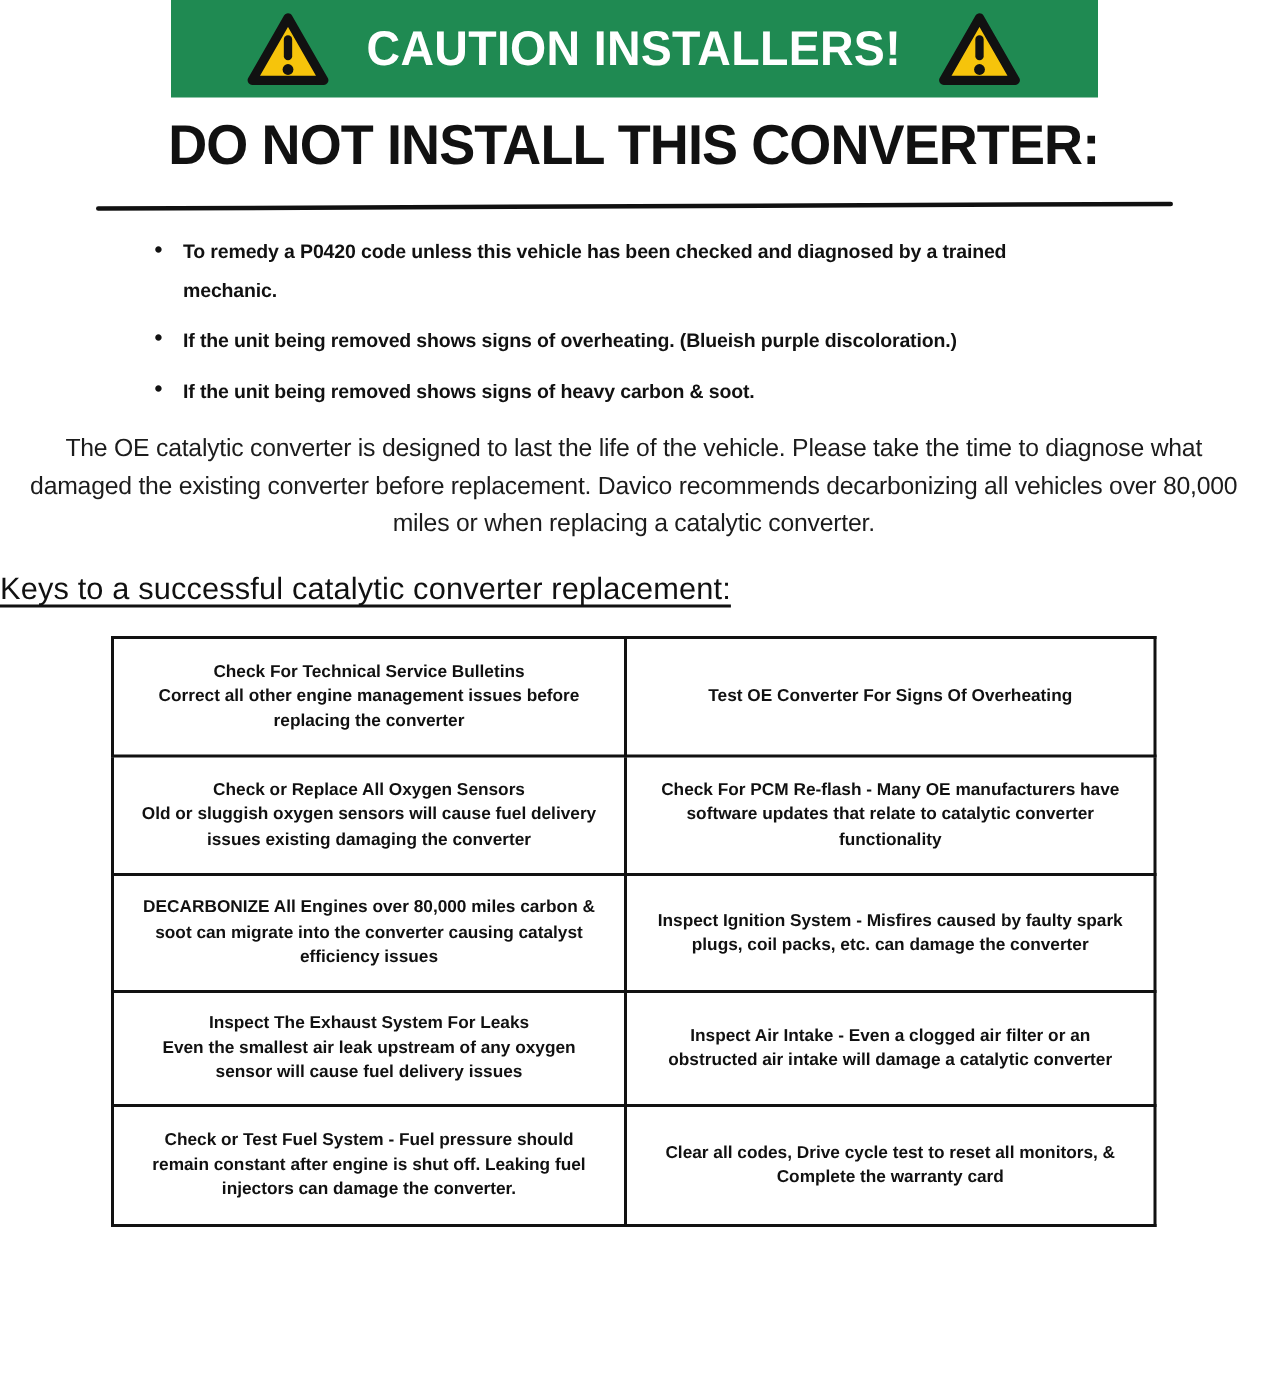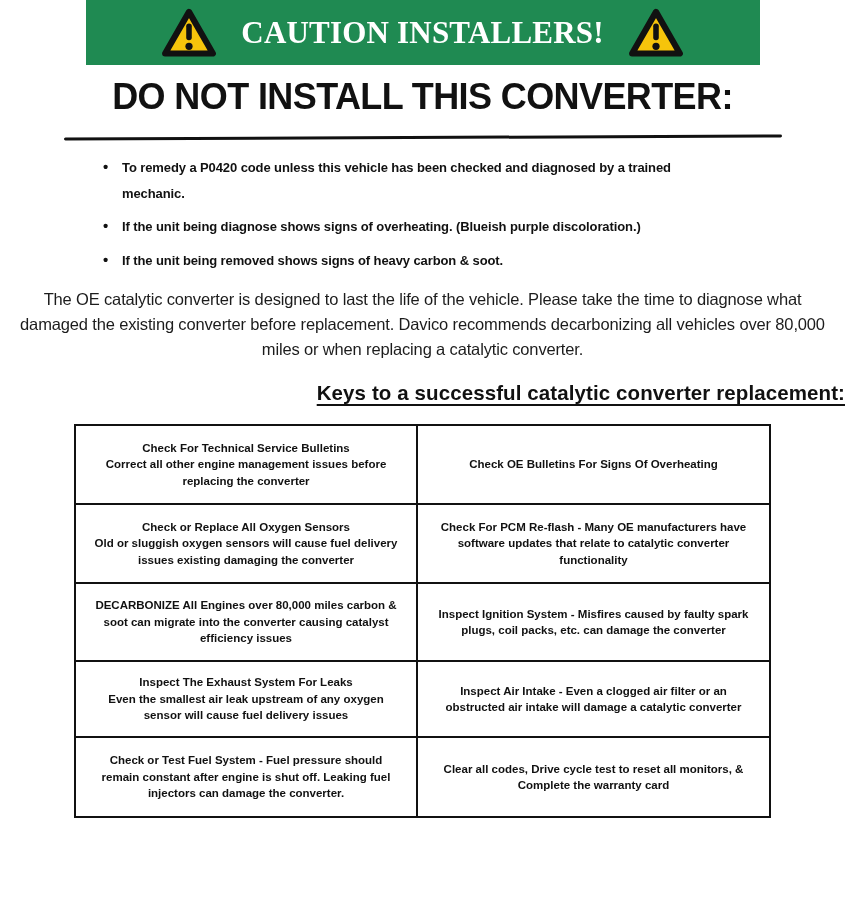--- a/index.html
+++ b/index.html
@@ -4,22 +4,22 @@
 <style>
   html,body{margin:0;padding:0;}
   body{
     width:845px;height:919px;background:#ffffff;color:#111;
     font-family:"Liberation Sans", sans-serif;overflow:hidden;
   }
   .page{width:845px;height:919px;position:relative;}
 
   
   .banner{
-    width:674px;height:65px;margin:0 auto;background:#1f8a52;
-    display:flex;align-items:center;justify-content:center;gap:24px;font-family:Liberation Serif, serif;
+    width:618px;height:65px;margin:0 auto;background:#1f8a52;
+    display:flex;align-items:center;justify-content:center;gap:24px;
   }
   .banner-text{
     color:#ffffff;font-size:31px;font-weight:800;letter-spacing:0.2px;
     white-space:nowrap;transform:scaleY(1.05);
   }
   .warn-svg{display:block;}
 
   
   .main-heading{
     margin:11px 0 0 0;text-align:center;
@@ -45,22 +45,22 @@
 
   
   .intro{
     width:826px;margin:14px auto 0;text-align:center;
     font-size:16.5px;line-height:25px;font-weight:400;color:#1c1c1c;
     letter-spacing:-0.15px;
   }
 
   
   .keys-heading{
-    margin:19px 0 0 0;text-align:right;
-    font-size:20.5px;font-weight:700;letter-spacing:0.1px;
+    margin:19px 0 0 0;text-align:left;
+    font-size:20.5px;font-weight:400;letter-spacing:0.1px;
     text-decoration:underline;text-decoration-thickness:2px;text-underline-offset:4px;
   }
 
   
   table.checklist{
     width:695px;margin:19px auto 0;border-collapse:collapse;table-layout:fixed;
   }
   table.checklist col.c-left{width:342px;}
   table.checklist col.c-right{width:353px;}
   table.checklist td{
@@ -94,41 +94,41 @@
       </svg>
     </span>
   </div>
 
   <h1 class="main-heading">DO NOT INSTALL THIS CONVERTER:</h1>
 
   <div class="divider"></div>
 
   <ul class="bullets">
     <li>To remedy a P0420 code unless this vehicle has been checked and diagnosed by a trained mechanic.</li>
-    <li>If the unit being diagnose shows signs of overheating. (Blueish purple discoloration.)</li>
+    <li>If the unit being removed shows signs of overheating. (Blueish purple discoloration.)</li>
     <li>If the unit being removed shows signs of heavy carbon &amp; soot.</li>
   </ul>
 
   <p class="intro">The OE catalytic converter is designed to last the life of the vehicle. Please take the time to diagnose what damaged the existing converter before replacement. Davico recommends decarbonizing all vehicles over 80,000 miles or when replacing a catalytic converter.</p>
 
   <h2 class="keys-heading">Keys to a successful catalytic converter replacement:</h2>
 
   <table class="checklist">
     <colgroup>
         <col class="c-left">
         <col class="c-right">
       </colgroup>
     <tbody>
       <tr class="r1">
         <td>
           <span class="cell-title">Check For Technical Service Bulletins</span>
           <span class="cell-body">Correct all other engine management issues before replacing the converter</span>
         </td>
         <td class="cell-lg">
-          <span class="cell-body">Check OE Bulletins For Signs Of Overheating</span>
+          <span class="cell-body">Test OE Converter For Signs Of Overheating</span>
         </td>
       </tr>
       <tr class="r2">
         <td>
           <span class="cell-title">Check or Replace All Oxygen Sensors</span>
           <span class="cell-body">Old or sluggish oxygen sensors will cause fuel delivery issues existing damaging the converter</span>
         </td>
         <td>
           <span class="cell-body">Check For PCM Re-flash - Many OE manufacturers have software updates that relate to catalytic converter functionality</span>
         </td>

